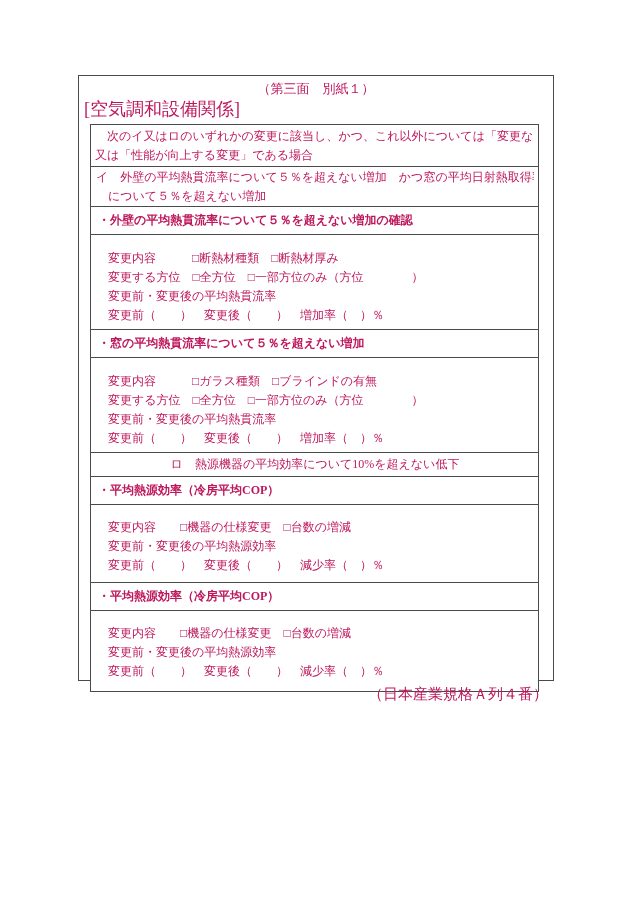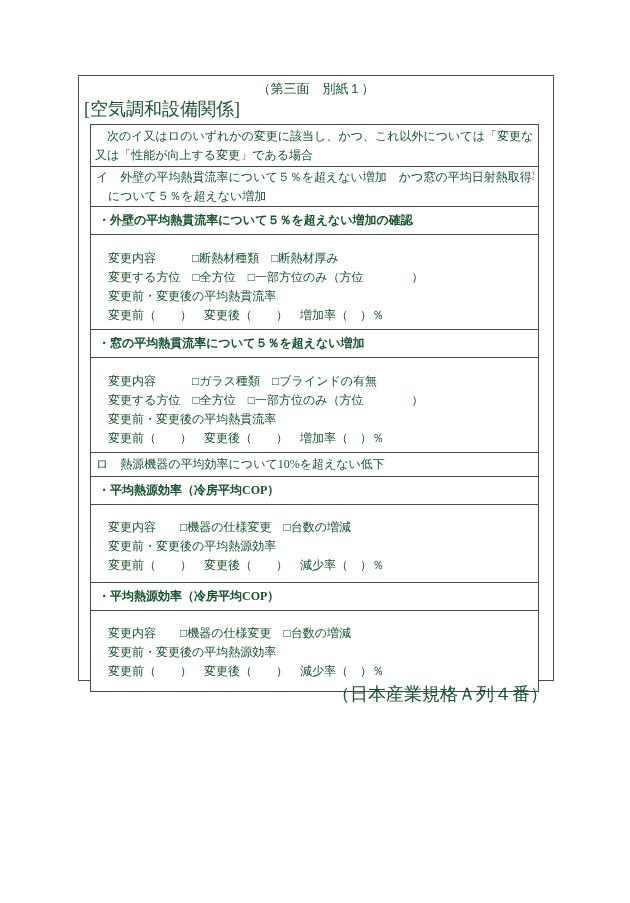--- a/index.html
+++ b/index.html
@@ -2,21 +2,21 @@
 <html><head>
 <meta charset="utf-8">
 <style>
   html, body { margin: 0; padding: 0; }
   .page {
     position: relative;
     width: 630px;
     height: 903px;
     background: #ffffff;
     font-family: "Liberation Serif", "DejaVu Serif", serif;
-    color: #14532d;
+    color: #be185d;
     overflow: hidden;
   }
   .outer-box {
     position: absolute;
     left: 78px;
     top: 75px;
     width: 474px;
     height: 604px;
     border: 1px solid #4a4a4a;
     background: #ffffff;
@@ -46,30 +46,30 @@
     overflow: hidden;
   }
   .row:first-child { border-top: none; }
   .line {
     line-height: 19px;
     white-space: pre;
     overflow: hidden;
   }
   .row.note   { padding: 2px 4px 1px 4px; }
   .row.item   { padding: 1px 4px 0 5px; }
-  .row.item1  { padding: 2px 4px 2px 5px; }
+  .row.item1  { padding: 2px 4px 2px 5px; text-align: center; }
   .row.sub    { padding: 4px 4px 4px 7px; font-weight: bold; }
   .row.fields { padding: 14px 4px 4px 17px; }
   .row.fields.deep  { padding: 13px 4px 7px 17px; }
   .row.fields.deep2 { padding: 13px 4px 10px 17px; }
   .footer-note {
     position: absolute;
     top: 686px;
     right: 82px;
-    font-size: 18px;
+    font-size: 15px;
     line-height: 16px;
     white-space: pre;
   }
 </style>
 </head>
 <body>
 
 <div class="page">
 
   <div class="outer-box">

